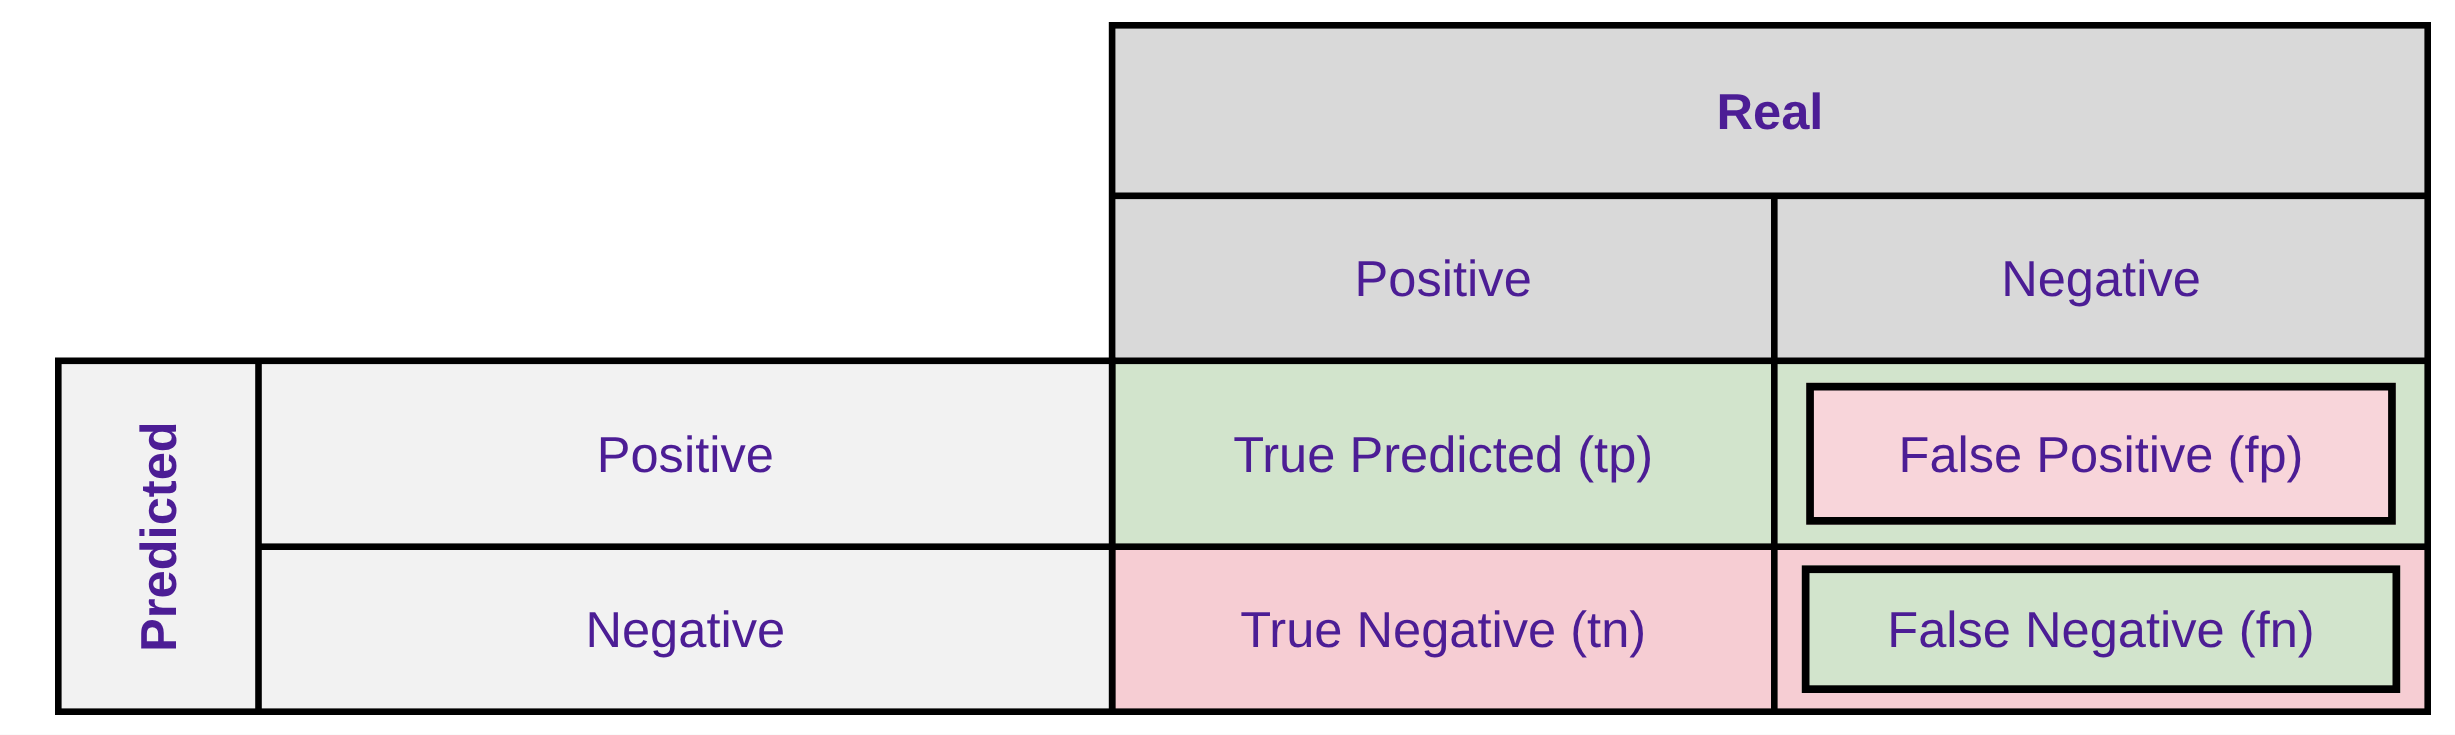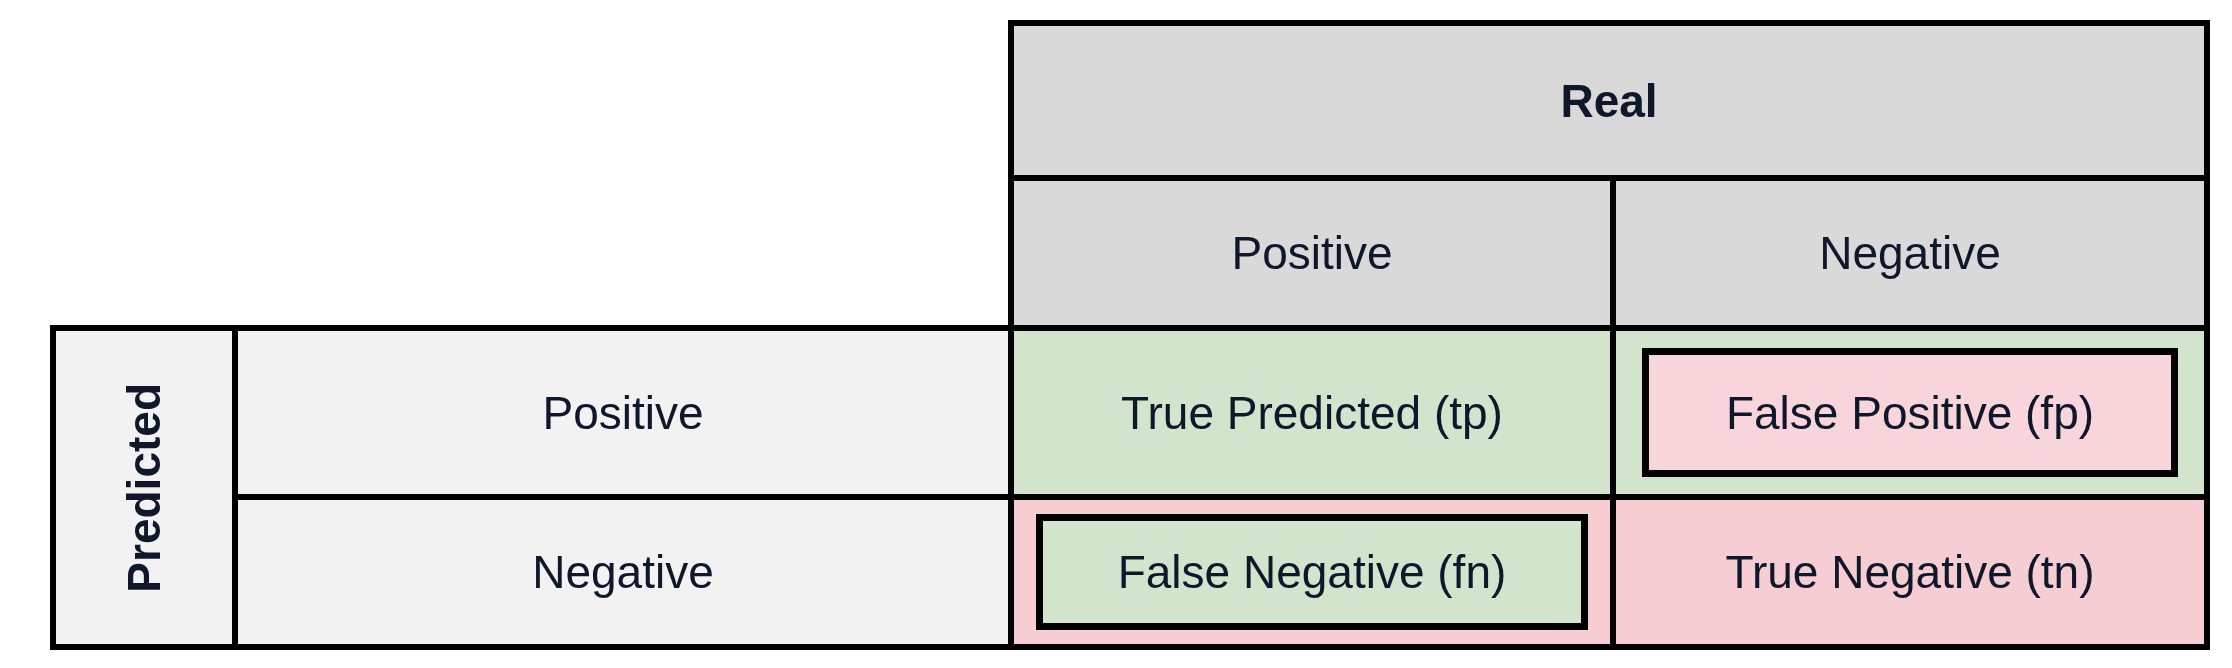--- a/index.html
+++ b/index.html
@@ -44,21 +44,21 @@
     height: 325px;
     grid-template-columns: 176px 1fr;
     grid-template-rows: 163px 1fr;
   }
 
   .cell {
     display: flex;
     align-items: center;
     justify-content: center;
     font-size: 46px;
-    color: #0f172a;
+    color: #4c1d95;
     box-sizing: border-box;
   }
 
   .hdr-gray  { background: var(--header-gray, #d9d9d9); }
   .lbl-gray  { background: var(--row-label-gray, #f2f2f2); }
   .cell-green { background: var(--green, #d2e4cc); }
   .cell-pink  { background: var(--pink, #f6cdd3); }
 
   .span-cols { grid-column: 1 / 3; }
   .span-rows { grid-row: 1 / 3; }
@@ -101,27 +101,27 @@
     <div class="cell hdr-gray">Negative</div>
 
     <div class="cell cell-green">True Predicted (tp)</div>
 
     <div class="cell cell-green has-inset">
       <div class="inset-box inset-pink">
         <span>False Positive (fp)</span>
       </div>
     </div>
 
+    <div class="cell cell-pink">True Negative (tn)</div>
+
     <div class="cell cell-pink has-inset fn-pad">
       <div class="inset-box inset-green">
         <span>False Negative (fn)</span>
       </div>
     </div>
-
-    <div class="cell cell-pink">True Negative (tn)</div>
   </div>
 
   <div class="grid-table predicted-table">
 
     <div class="cell lbl-gray span-rows">
       <span class="vertical-text">Predicted</span>
     </div>
 
     <div class="cell lbl-gray">Positive</div>
 

